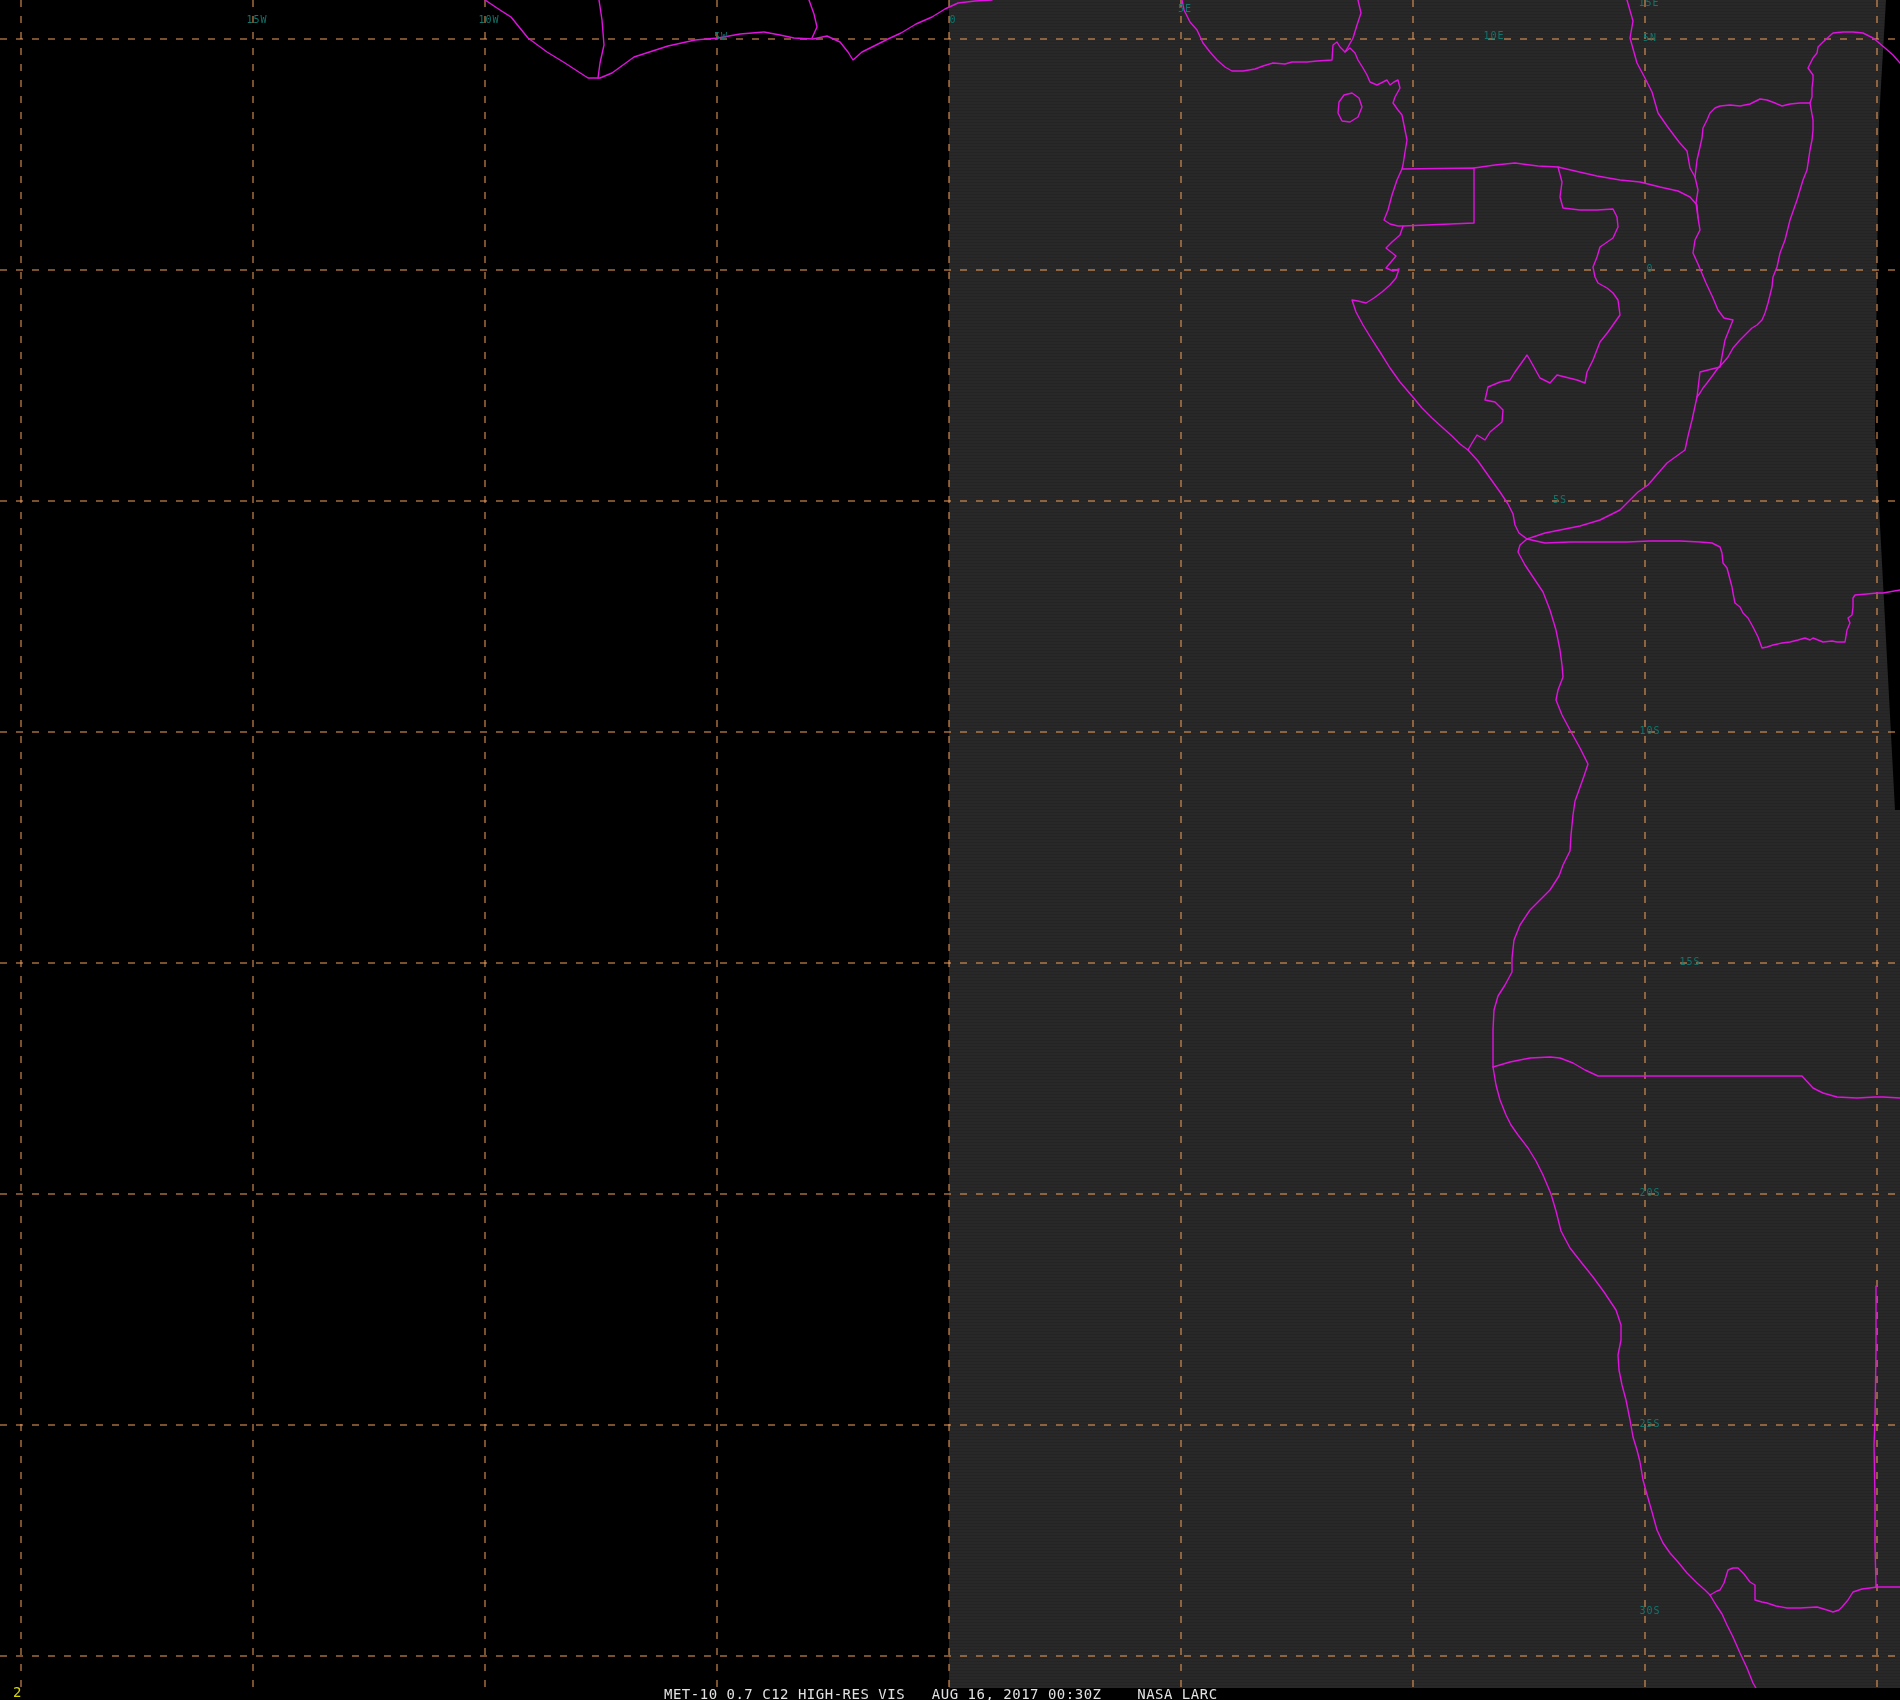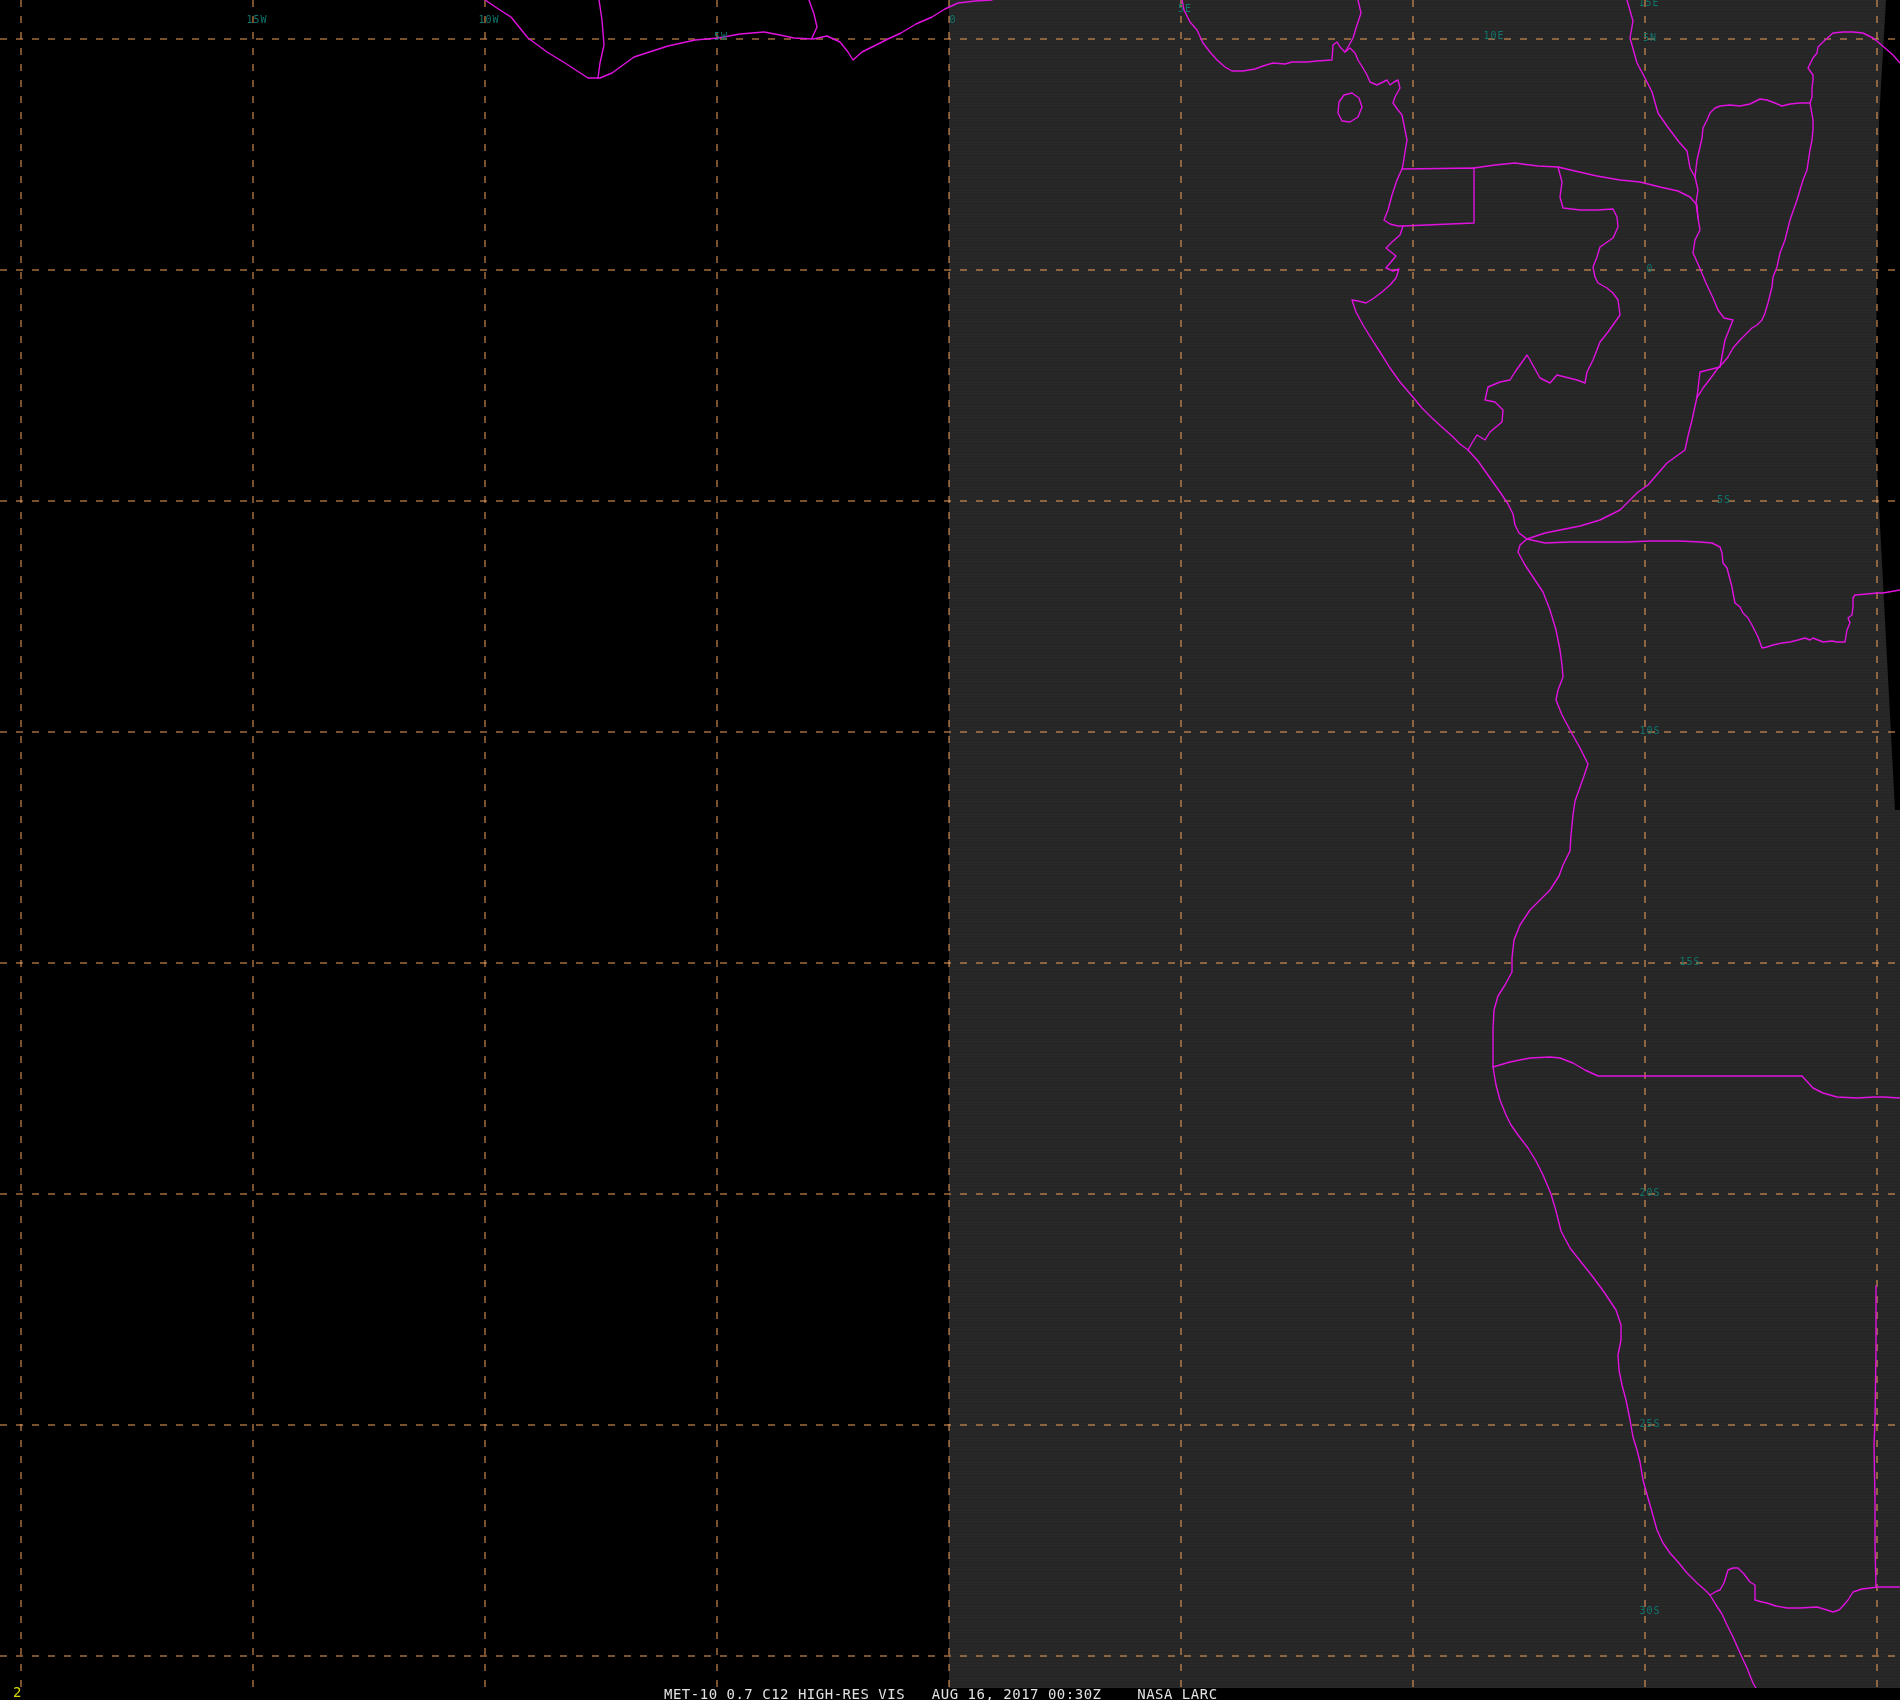--- a/index.html
+++ b/index.html
@@ -71,21 +71,21 @@
   <div id="labels">
       <span class="geo-label" style="left: 257px; top: 19px;">15W</span>
       <span class="geo-label" style="left: 489px; top: 19px;">10W</span>
       <span class="geo-label" style="left: 721px; top: 36px;">5W</span>
       <span class="geo-label" style="left: 953px; top: 19px;">0</span>
       <span class="geo-label" style="left: 1185px; top: 8px;">5E</span>
       <span class="geo-label" style="left: 1494px; top: 19px; margin-top: 16px;">10E</span>
       <span class="geo-label" style="left: 1649px; top: 2px;">15E</span>
       <span class="geo-label" style="left: 1650px; top: 37px;">5N</span>
       <span class="geo-label" style="left: 1650px; top: 268px;">0</span>
-      <span class="geo-label" style="left: 1724px; top: 499px;">5S</span>
+      <span class="geo-label" style="left: 1560px; top: 499px;">5S</span>
       <span class="geo-label" style="left: 1650px; top: 730px;">10S</span>
       <span class="geo-label" style="left: 1650px; top: 961px; margin-left: 40px;">15S</span>
       <span class="geo-label" style="left: 1650px; top: 1192px;">20S</span>
       <span class="geo-label" style="left: 1650px; top: 1423px;">25S</span>
       <span class="geo-label" style="left: 1650px; top: 1610px;">30S</span>
     </div>
 
   <span id="caption">MET-10 0.7 C12 HIGH-RES VIS   AUG 16, 2017 00:30Z    NASA LARC</span>
   <span id="frame-counter">2</span>
 </div>

